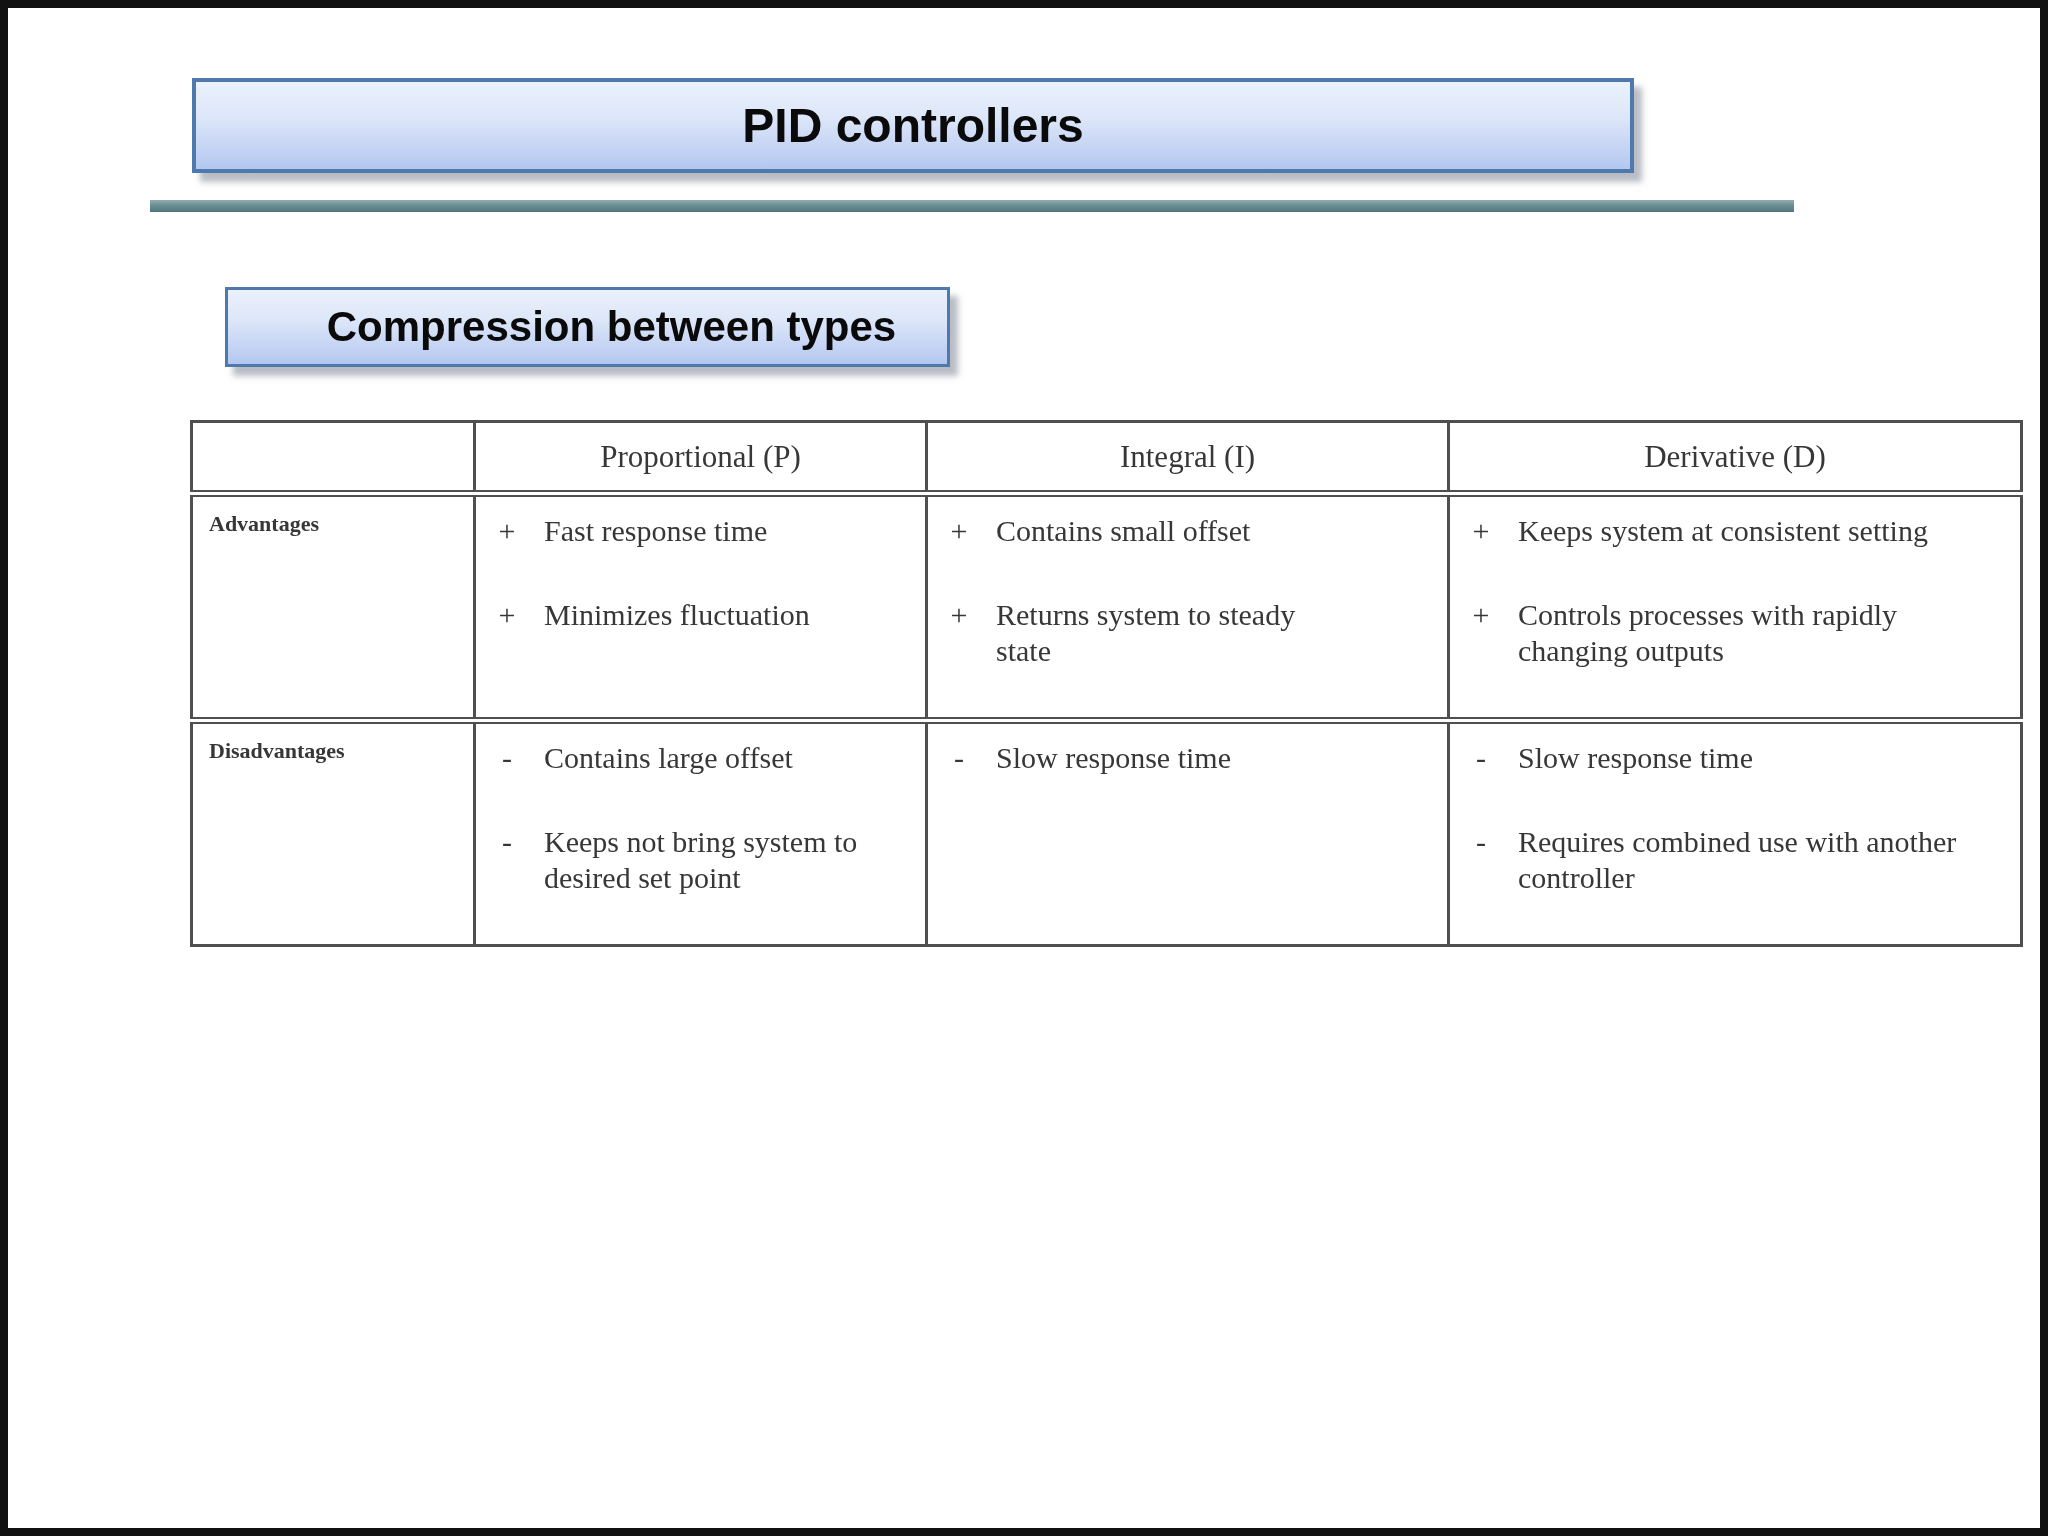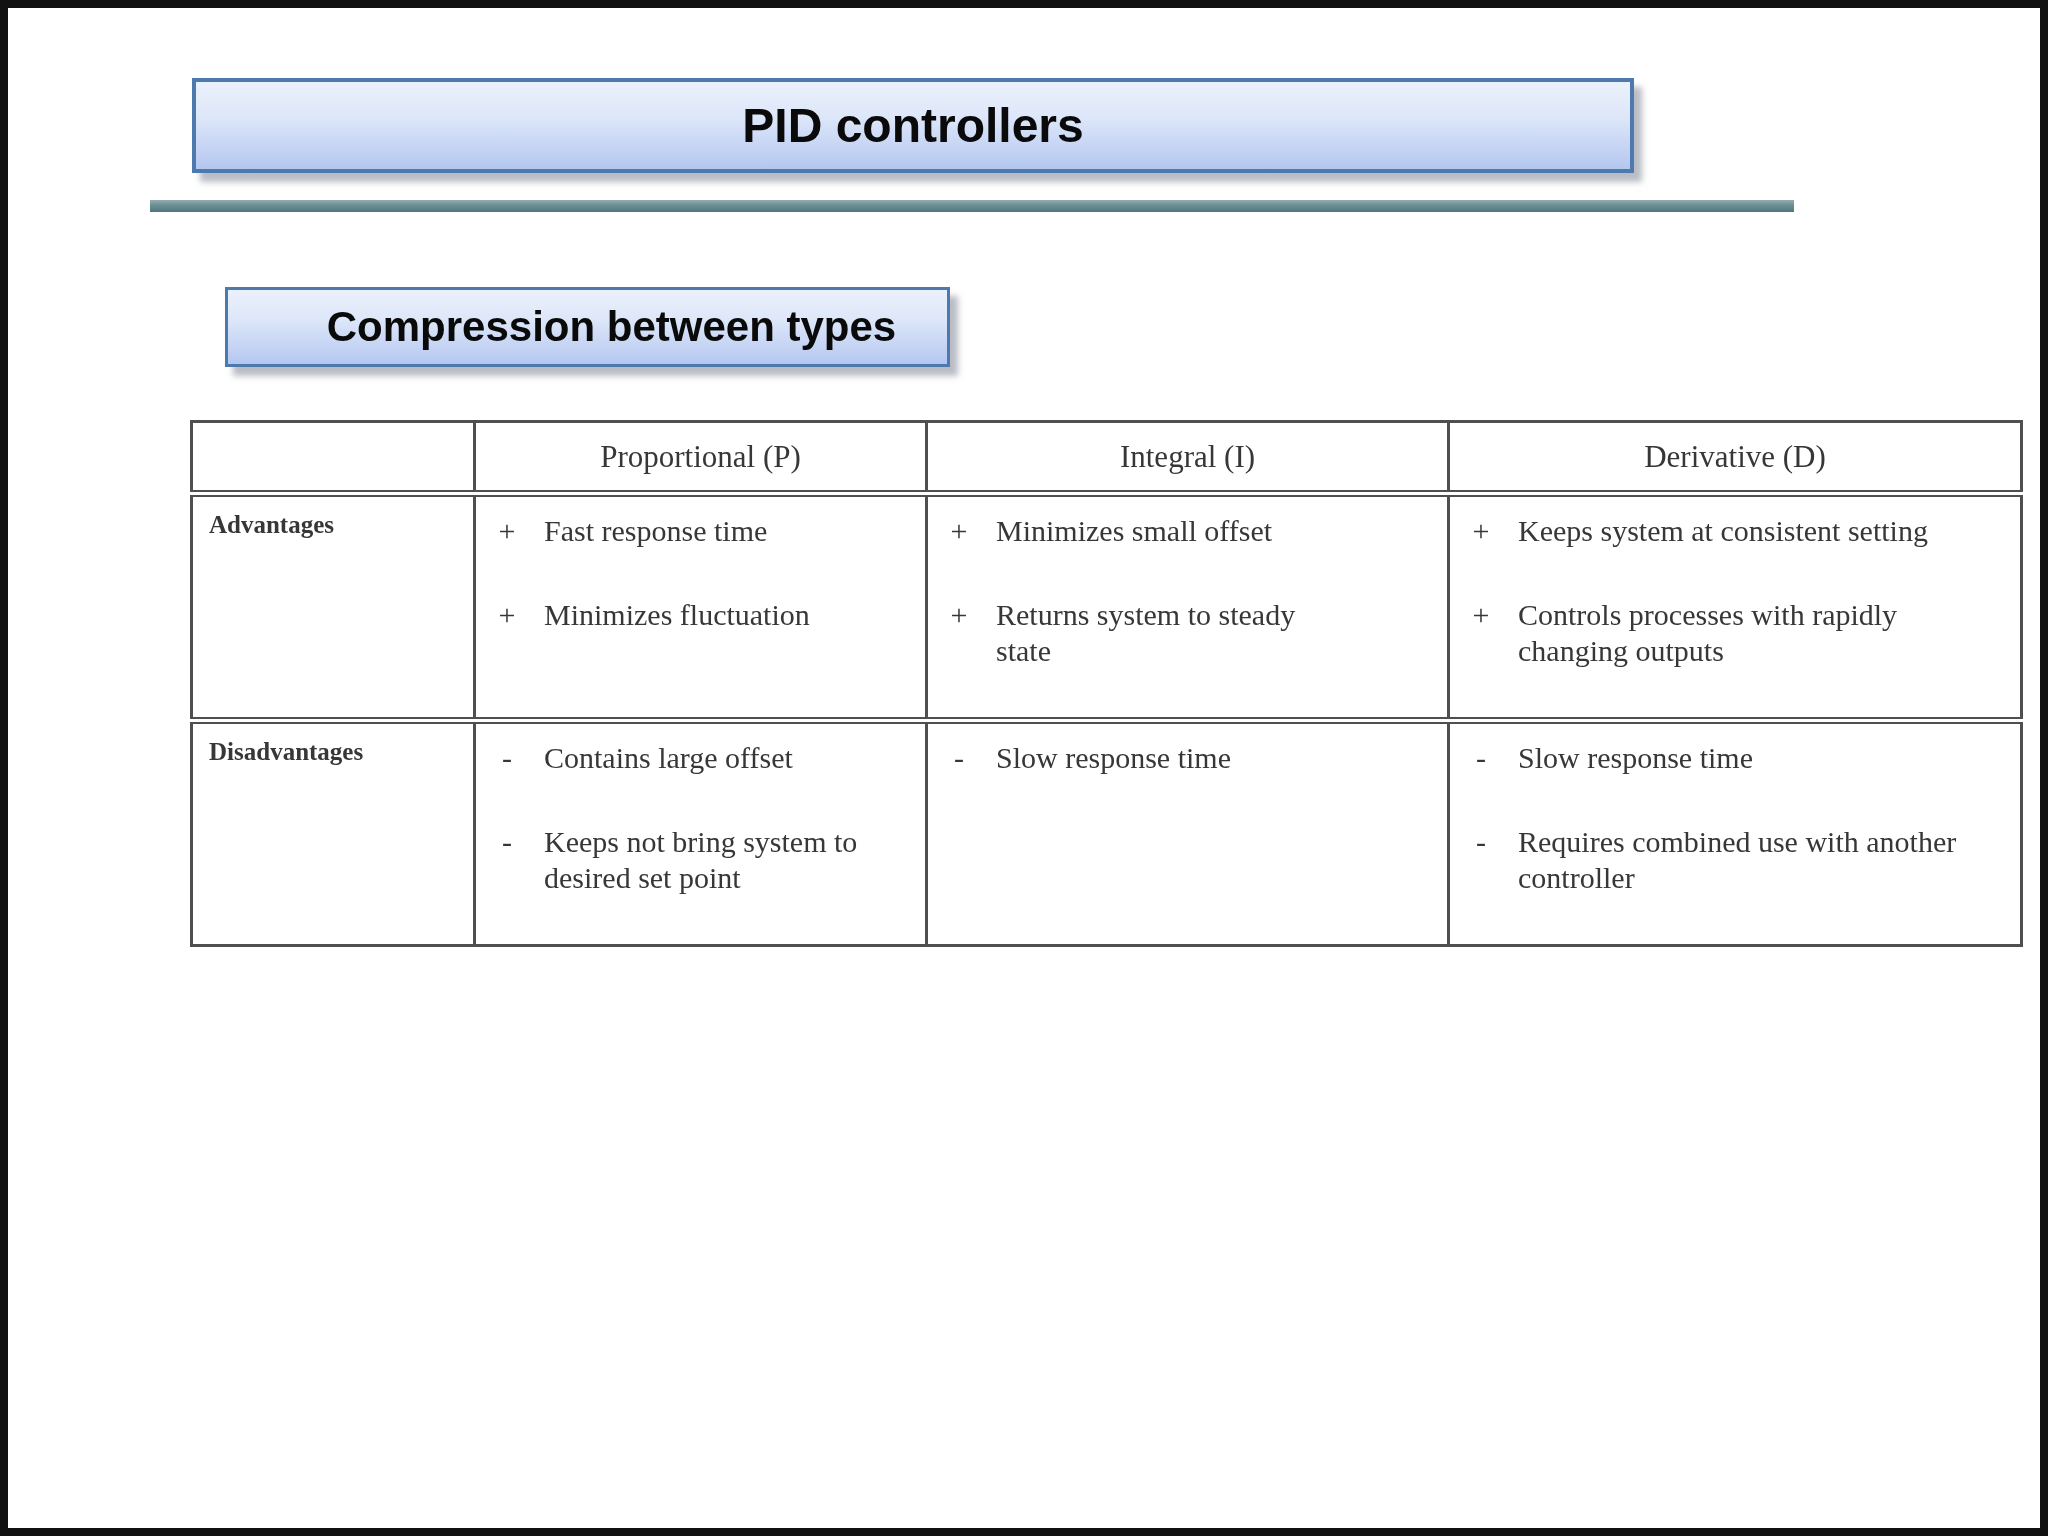--- a/index.html
+++ b/index.html
@@ -64,21 +64,21 @@
     font-weight: normal;
     font-size: 31px;
     border-bottom: 7px double #4f4f4f;
   }
   .cmp tr.adv { height: 206px; }
   .cmp tr.adv td { border-bottom: 7px double #4f4f4f; }
   .cmp tr.dis { height: 196px; }
 
   .rowlabel {
     font-weight: bold;
-    font-size: 25px;
+    font-size: 22px;
     padding: 14px 8px 0 16px;
   }
   .cell { padding: 16px 18px 0 14px; font-size: 30px; }
   .item { display: flex; gap: 20px; margin-bottom: 48px; line-height: 1.2; }
   .mk   { flex: 0 0 34px; text-align: center; }
   .tx   { display: inline-block; font-family: Liberation Serif, serif; }
   .tx.narrow { max-width: 360px; }
 </style>
 </head>
 <body>
@@ -119,21 +119,21 @@
             <span class="tx">Fast response time</span>
           </div>
           <div class="item">
             <span class="mk">+</span>
             <span class="tx">Minimizes fluctuation</span>
           </div>
         </td>
         <td class="cell">
           <div class="item">
             <span class="mk">+</span>
-            <span class="tx">Minimizes small offset</span>
+            <span class="tx">Contains small offset</span>
           </div>
           <div class="item">
             <span class="mk">+</span>
             <span class="tx narrow">Returns system to steady state</span>
           </div>
         </td>
         <td class="cell">
           <div class="item">
             <span class="mk">+</span>
             <span class="tx">Keeps system at consistent setting</span>

